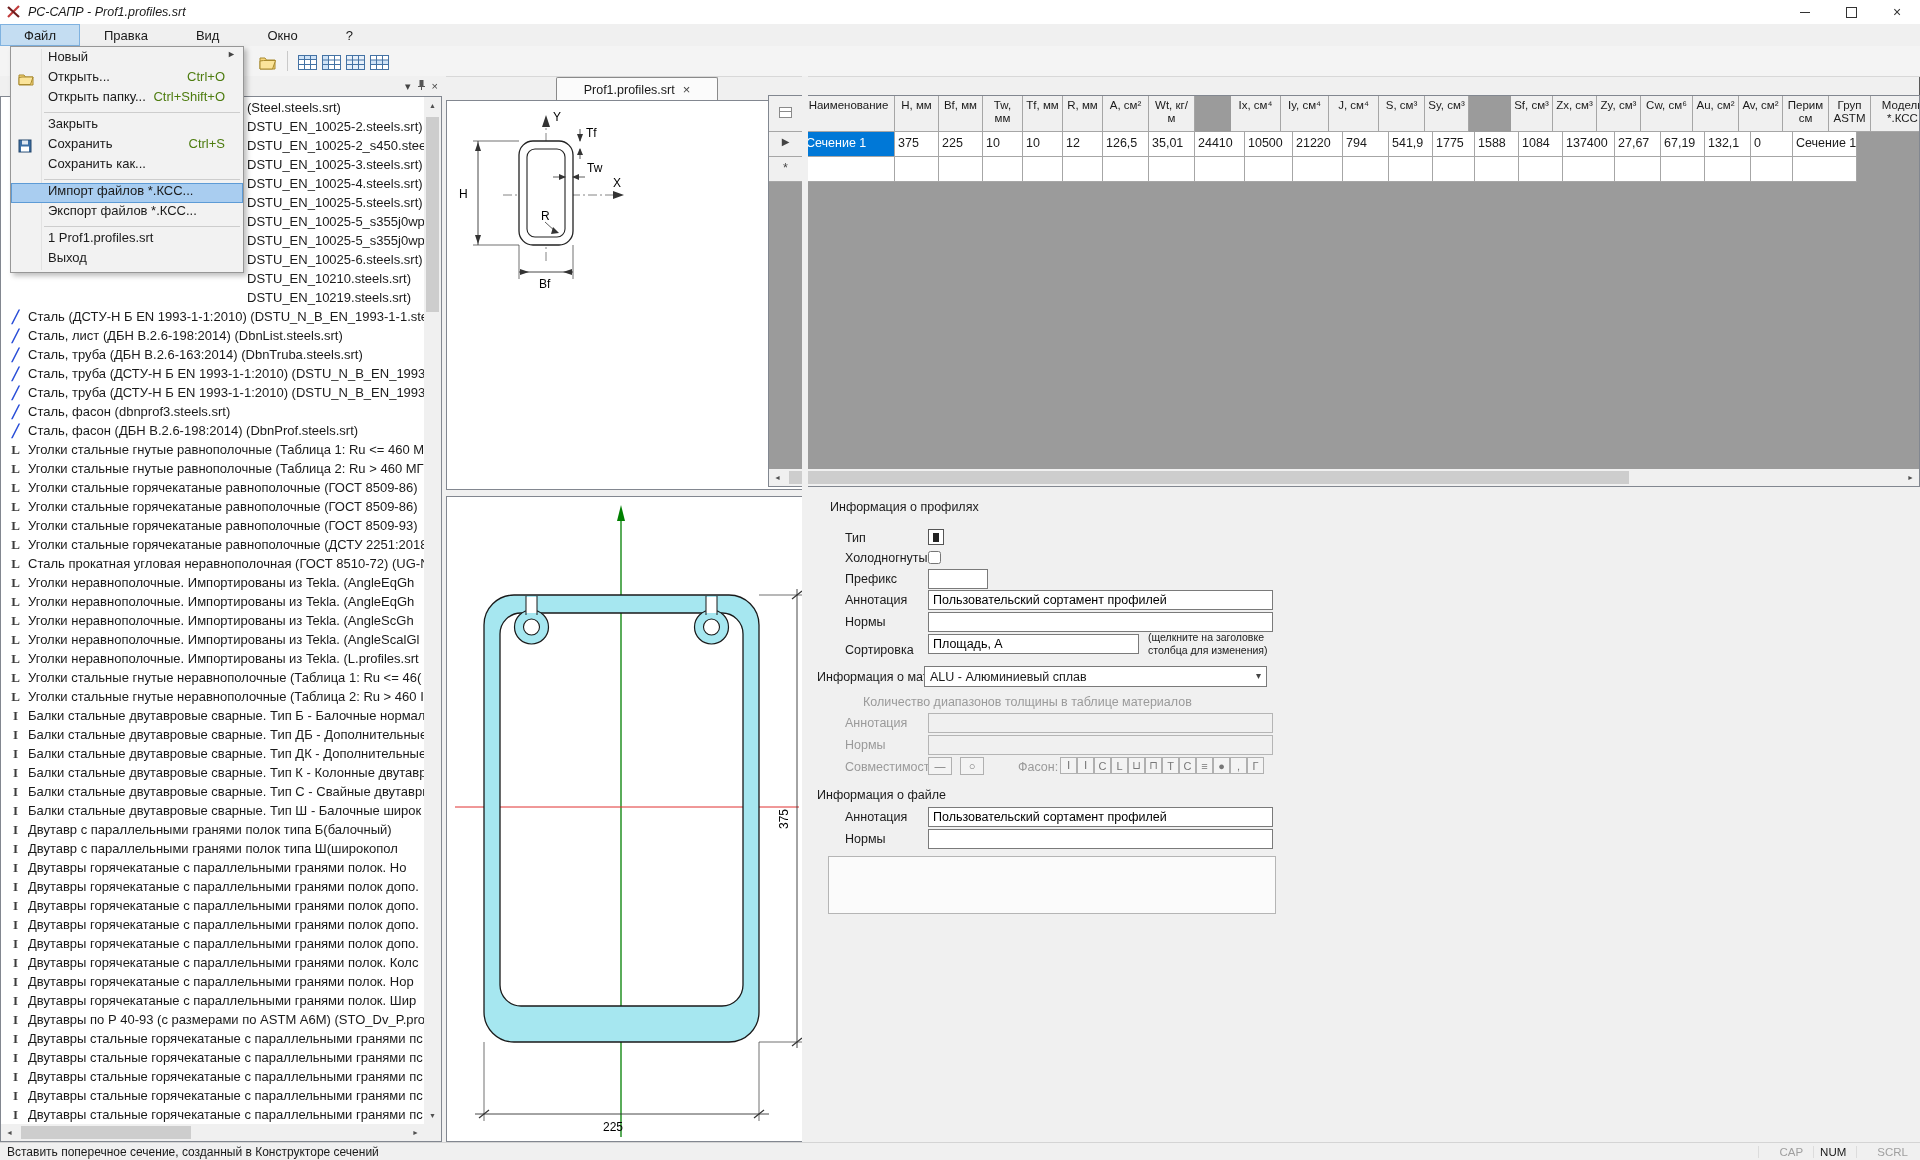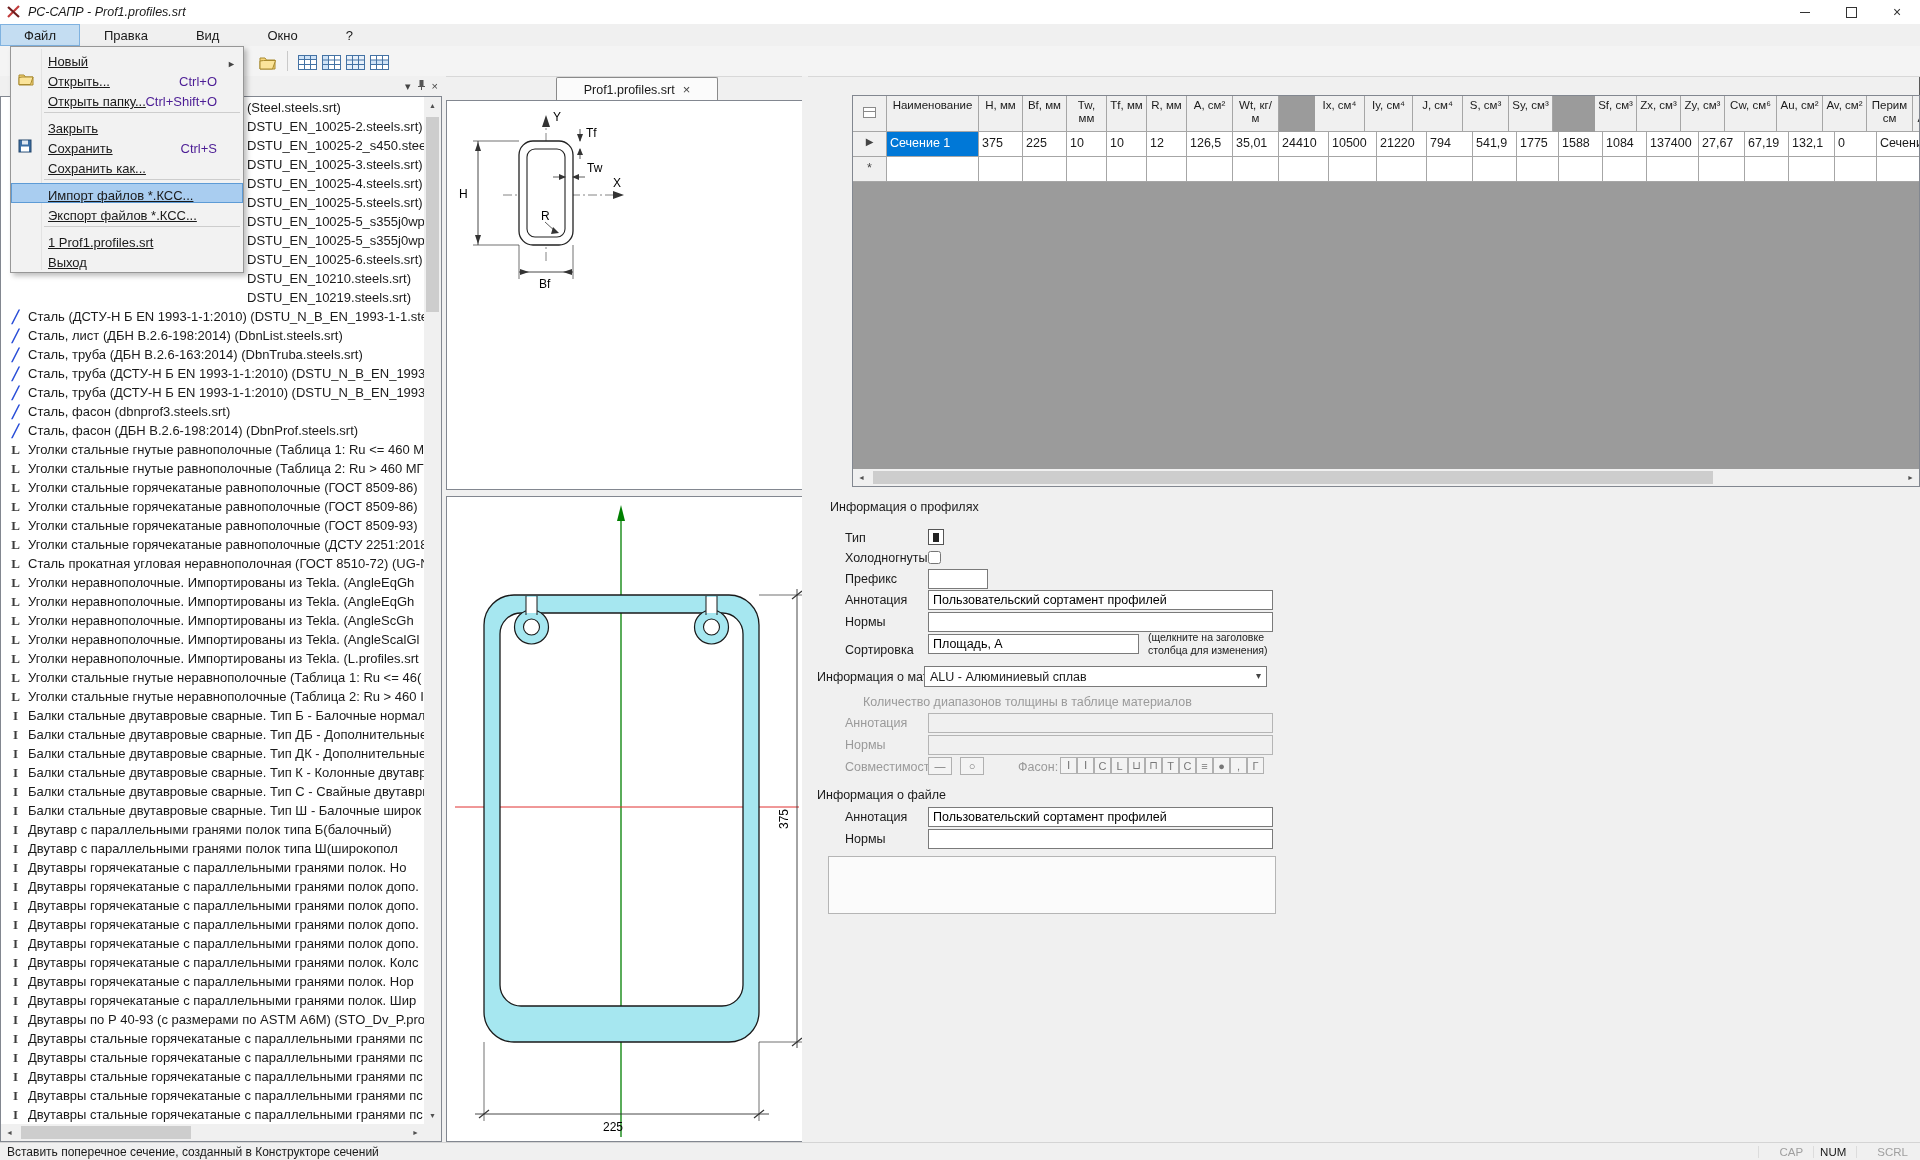--- a/index.html
+++ b/index.html
@@ -21,23 +21,23 @@
   .menubar{position:absolute;left:0;top:24px;right:0;height:22px;background:#f0f0f0;display:flex;align-items:stretch;font-size:13px;}
   .mb-item{padding:0 24px;display:flex;align-items:center;}
   .mb-item.open{background:#c4ddf2;box-shadow:inset 0 0 0 1px #7fb2e0;}
   
   .toolbar{position:absolute;left:0;top:46px;right:0;height:30px;background:#f4f4f4;border-bottom:1px solid #d8d8d8;}
   .tb-btn{position:absolute;top:3px;width:24px;height:24px;display:flex;align-items:center;justify-content:center;border:1px solid transparent;}
   .tb-sep{position:absolute;top:5px;width:1px;height:20px;background:#c9c9c9;}
   
   .menu{position:absolute;left:10px;top:46px;width:232px;background:#f2f2f2;border:1px solid #979797;box-shadow:3px 3px 5px rgba(0,0,0,.25);z-index:60;padding:2px 0;}
   .menu-gutter{position:absolute;left:30px;top:2px;bottom:2px;width:1px;background:#e2e2e2;}
-  .menu-item{height:20px;display:flex;align-items:flex-end;position:relative;font-size:13px;padding-left:37px;text-decoration:underline;}
+  .menu-item{height:20px;display:flex;align-items:flex-start;position:relative;font-size:13px;padding-left:37px;}
   .menu-item .mi-icon{position:absolute;left:7px;top:3px;width:16px;height:14px;}
-  .menu-item .mi-short{position:absolute;right:26px;color:#4c1d95;}
+  .menu-item .mi-short{position:absolute;right:18px;color:#4d7c0f;}
   .menu-item .mi-arrow{position:absolute;right:7px;font-size:9px;color:#444;}
   .menu-item.hl{background:#a9cdf0;box-shadow:inset 0 0 0 1px #5d9bd6;}
   .menu-sep{height:1px;background:#cdcdcd;margin:3px 3px 3px 33px;}
   
   .dock-left{position:absolute;left:0;top:76px;width:442px;bottom:18px;}
   .dock-header{position:absolute;left:0;top:0;right:0;height:20px;background:#f0f0f0;}
   .dock-hicons{position:absolute;right:4px;top:2px;display:flex;gap:6px;align-items:center;height:16px;color:#444;font-size:11px;}
   .tree-wrap{position:absolute;left:0;top:20px;right:0;bottom:0;border:1px solid #828790;background:#fff;box-sizing:border-box;}
   .tree-items{position:absolute;left:0;top:1px;right:17px;bottom:17px;overflow:hidden;}
   .tree-row{height:19px;display:flex;align-items:center;font-size:13px;white-space:nowrap;padding-left:7px;}
@@ -53,21 +53,21 @@
   .tree-hscroll{left:0;bottom:0;height:17px;right:17px;}
   .tree-corner{position:absolute;right:0;bottom:0;width:17px;height:17px;background:#f0f0f0;}
   
   .tabstrip{position:absolute;left:446px;top:76px;width:360px;height:24px;}
   .tab{position:absolute;left:110px;top:1px;height:23px;width:160px;background:#fbfbfb;border:1px solid #8a8a8a;border-bottom:none;display:flex;align-items:center;justify-content:center;gap:8px;font-size:12.5px;border-radius:2px 2px 0 0;}
   .tab .tab-x{color:#444;font-size:13px;line-height:1;}
   .panel-diagram{position:absolute;left:446px;top:100px;width:360px;height:390px;background:#fff;border:1px solid #828790;box-sizing:border-box;}
   .panel-drawing{position:absolute;left:446px;top:496px;width:360px;height:646px;background:#fff;border:1px solid #828790;box-sizing:border-box;}
   svg text{font-family:"Liberation Sans",sans-serif;}
   
-  .grid-area{position:absolute;left:852px;top:95px;right:0;height:392px;background:#9b9b9b;border:1px solid #828790;box-sizing:border-box;overflow:hidden;}
+  .grid-area{position:absolute;left:768px;top:95px;right:0;height:392px;background:#9b9b9b;border:1px solid #828790;box-sizing:border-box;overflow:hidden;}
   .g-row{display:flex;}
   .g-cell{flex:none;box-sizing:border-box;border-right:1px solid #a6a6a6;border-bottom:1px solid #a6a6a6;background:#fff;font-size:12.5px;padding:4px 3px 0;height:25px;white-space:nowrap;overflow:hidden;}
   .g-h{background:#f0f0f0;text-align:center;font-size:11.5px;line-height:1.12;height:36px;padding-top:3px;white-space:normal;overflow:hidden;}
   .g-sel{width:34px;background:#f0f0f0;text-align:center;color:#444;}
   .g-cell.selected{background:#0078d7;color:#fff;}
   .grid-hscroll{position:absolute;left:0;right:0;bottom:0;height:17px;background:#f0f0f0;}
   .corner-glyph{width:11px;height:9px;border:1px solid #8a8a8a;margin:8px auto 0;position:relative;background:#fff;}
   .corner-glyph:after{content:"";position:absolute;left:0;top:3px;right:0;height:1px;background:#8a8a8a;}
   
   .info{position:absolute;left:808px;top:490px;right:0;bottom:18px;background:#f0f0f0;font-size:12.5px;}

